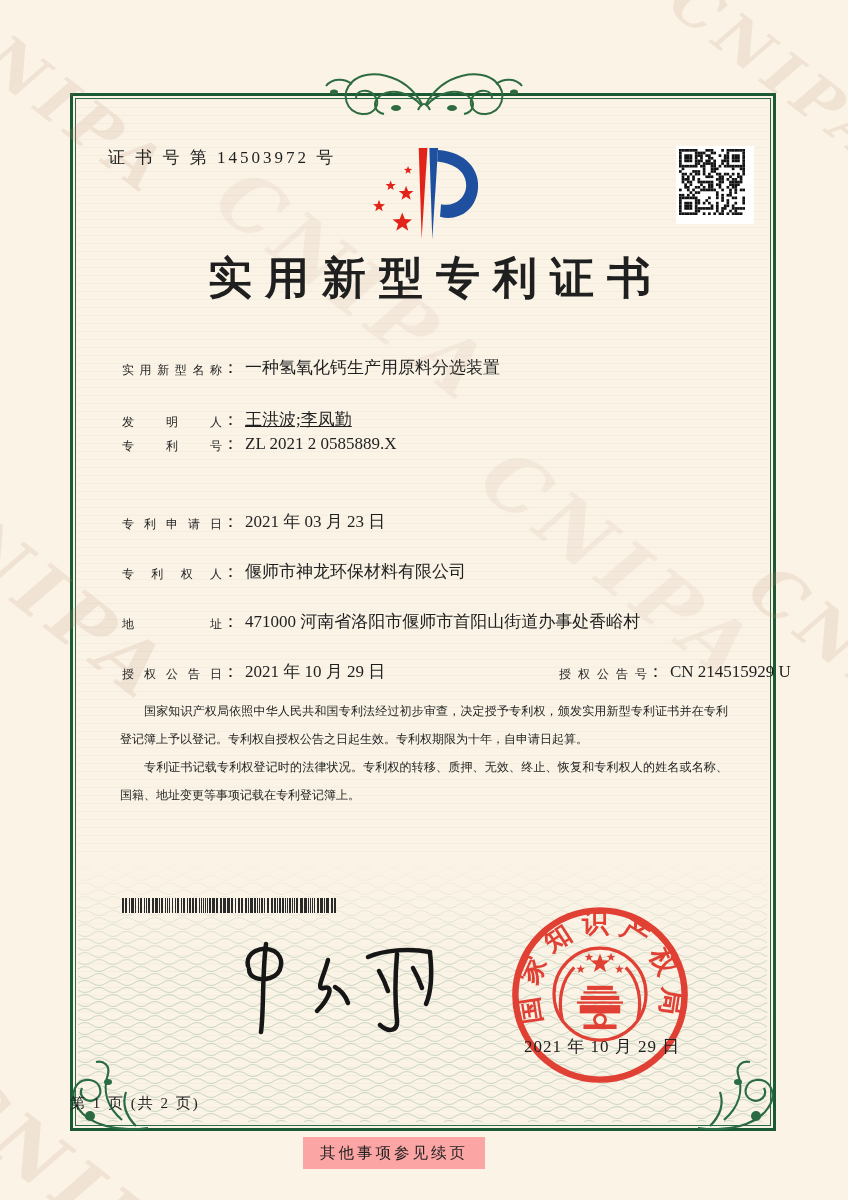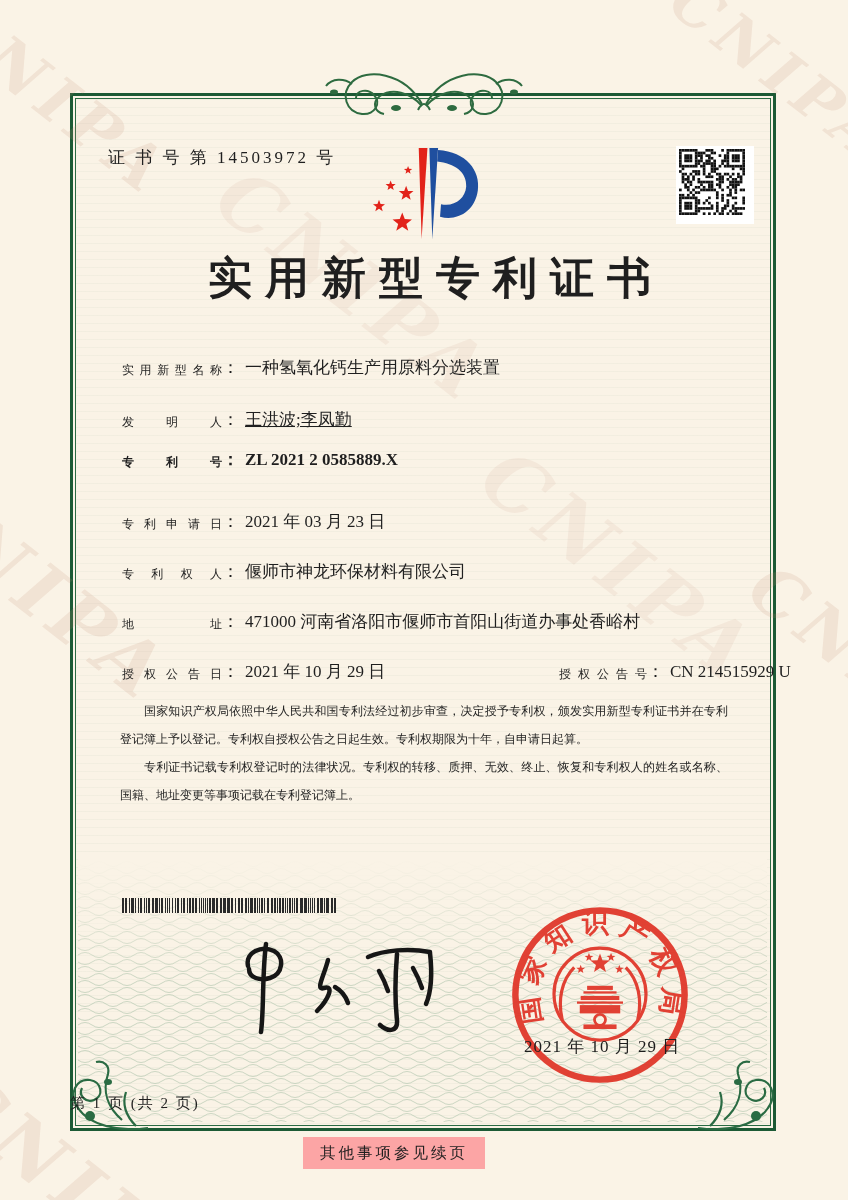--- a/index.html
+++ b/index.html
@@ -467,21 +467,21 @@
   </svg>
 
   <div class="title">实用新型专利证书</div>
 
   <div class="frow" style="top:356px;">
     <span class="flabel">实用新型名称</span><span class="fcolon">：</span><span class="fvalue">一种氢氧化钙生产用原料分选装置</span>
   </div>
   <div class="frow" style="top:408px;text-decoration:underline;">
     <span class="flabel">发明人</span><span class="fcolon">：</span><span class="fvalue">王洪波;李凤勤</span>
   </div>
-  <div class="frow" style="top:448px;font-weight:bold;">
+  <div class="frow" style="top:432px;">
     <span class="flabel">专利号</span><span class="fcolon">：</span><span class="fvalue">ZL 2021 2 0585889.X</span>
   </div>
   <div class="frow" style="top:510px;">
     <span class="flabel">专利申请日</span><span class="fcolon">：</span><span class="fvalue">2021 年 03 月 23 日</span>
   </div>
   <div class="frow" style="top:560px;">
     <span class="flabel">专利权人</span><span class="fcolon">：</span><span class="fvalue">偃师市神龙环保材料有限公司</span>
   </div>
   <div class="frow" style="top:610px;">
     <span class="flabel">地址</span><span class="fcolon">：</span><span class="fvalue">471000  河南省洛阳市偃师市首阳山街道办事处香峪村</span>

